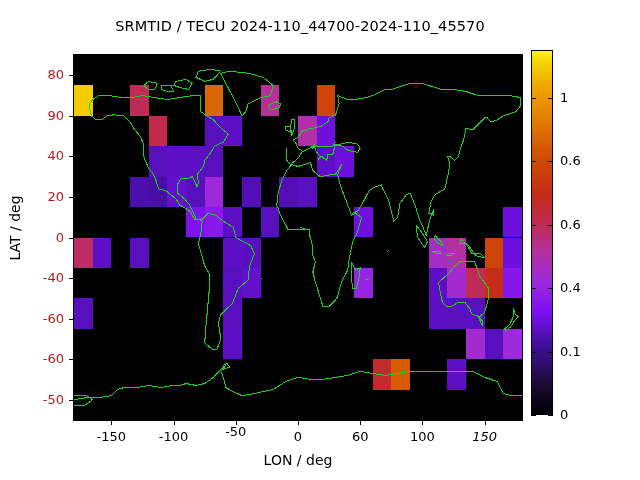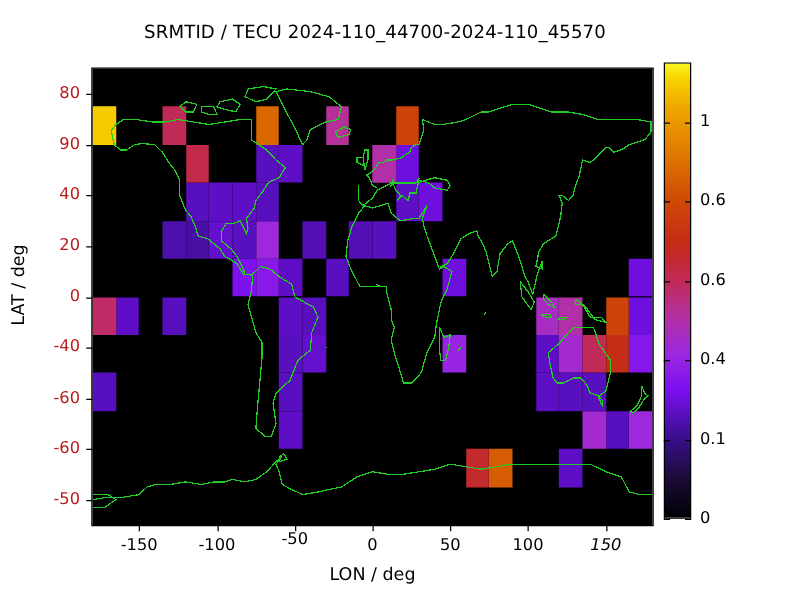--- a/index.html
+++ b/index.html
@@ -144,21 +144,21 @@
   <div id="axes-layer">
       <div class="tick" style="left: 111.333px; top: 420px; width: 1px; height: 5px;"></div>
       <div class="xtlabel" style="left: 81.3333px; top: 429px;">-150</div>
       <div class="tick" style="left: 173.556px; top: 420px; width: 1px; height: 5px;"></div>
       <div class="xtlabel" style="left: 143.556px; top: 429px;">-100</div>
       <div class="tick" style="left: 235.778px; top: 420px; width: 1px; height: 5px;"></div>
       <div class="xtlabel" style="left: 205.778px; top: 424px;">-50</div>
       <div class="tick" style="left: 298px; top: 420px; width: 1px; height: 5px;"></div>
       <div class="xtlabel" style="left: 268px; top: 429px;">0</div>
       <div class="tick" style="left: 360.222px; top: 420px; width: 1px; height: 5px;"></div>
-      <div class="xtlabel" style="left: 330.222px; top: 429px;">50</div>
+      <div class="xtlabel" style="left: 330.222px; top: 429px;">60</div>
       <div class="tick" style="left: 422.444px; top: 420px; width: 1px; height: 5px;"></div>
       <div class="xtlabel" style="left: 392.444px; top: 429px;">100</div>
       <div class="tick" style="left: 484.667px; top: 420px; width: 1px; height: 5px;"></div>
       <div class="xtlabel" style="left: 454.667px; top: 429px; font-style: italic;">150</div>
       <div class="tick" style="left: 69px; top: 75.2778px; width: 5px; height: 1px;"></div>
       <div class="ytlabel" style="left: 16px; top: 67.2778px;">80</div>
       <div class="tick" style="left: 69px; top: 115.833px; width: 5px; height: 1px;"></div>
       <div class="ytlabel" style="left: 16px; top: 107.833px;">90</div>
       <div class="tick" style="left: 69px; top: 156.389px; width: 5px; height: 1px;"></div>
       <div class="ytlabel" style="left: 16px; top: 148.389px;">40</div>

